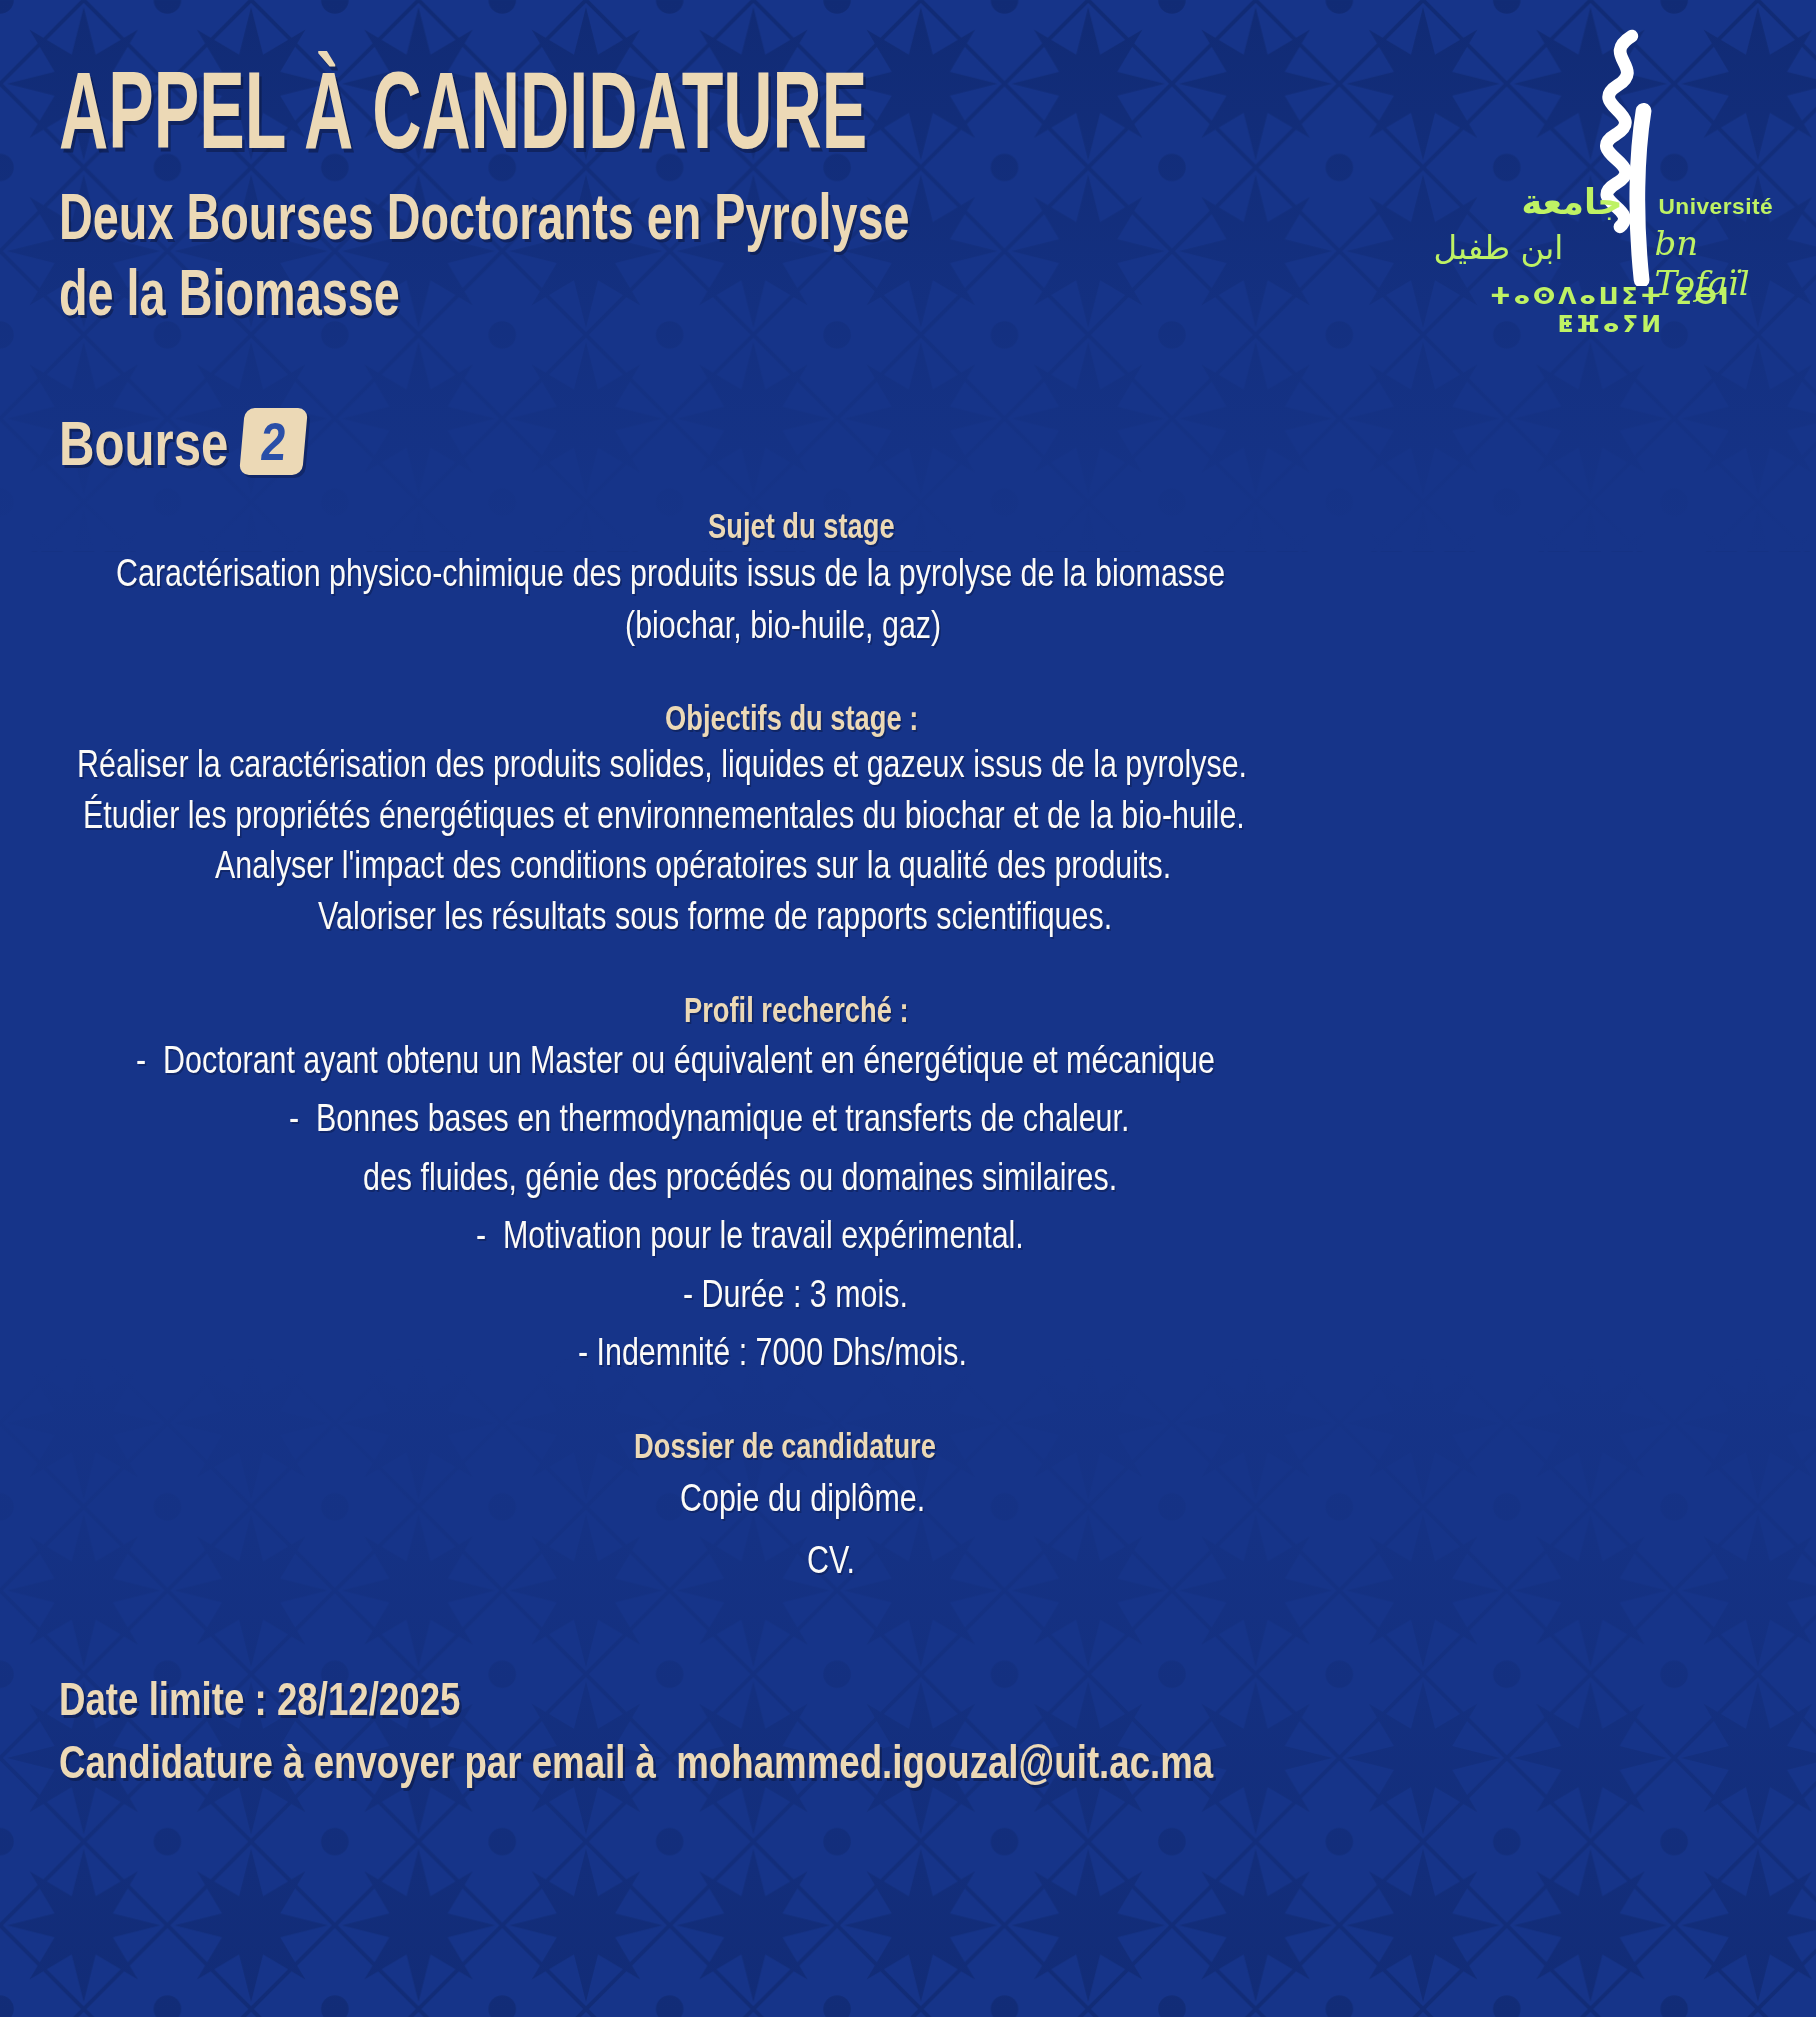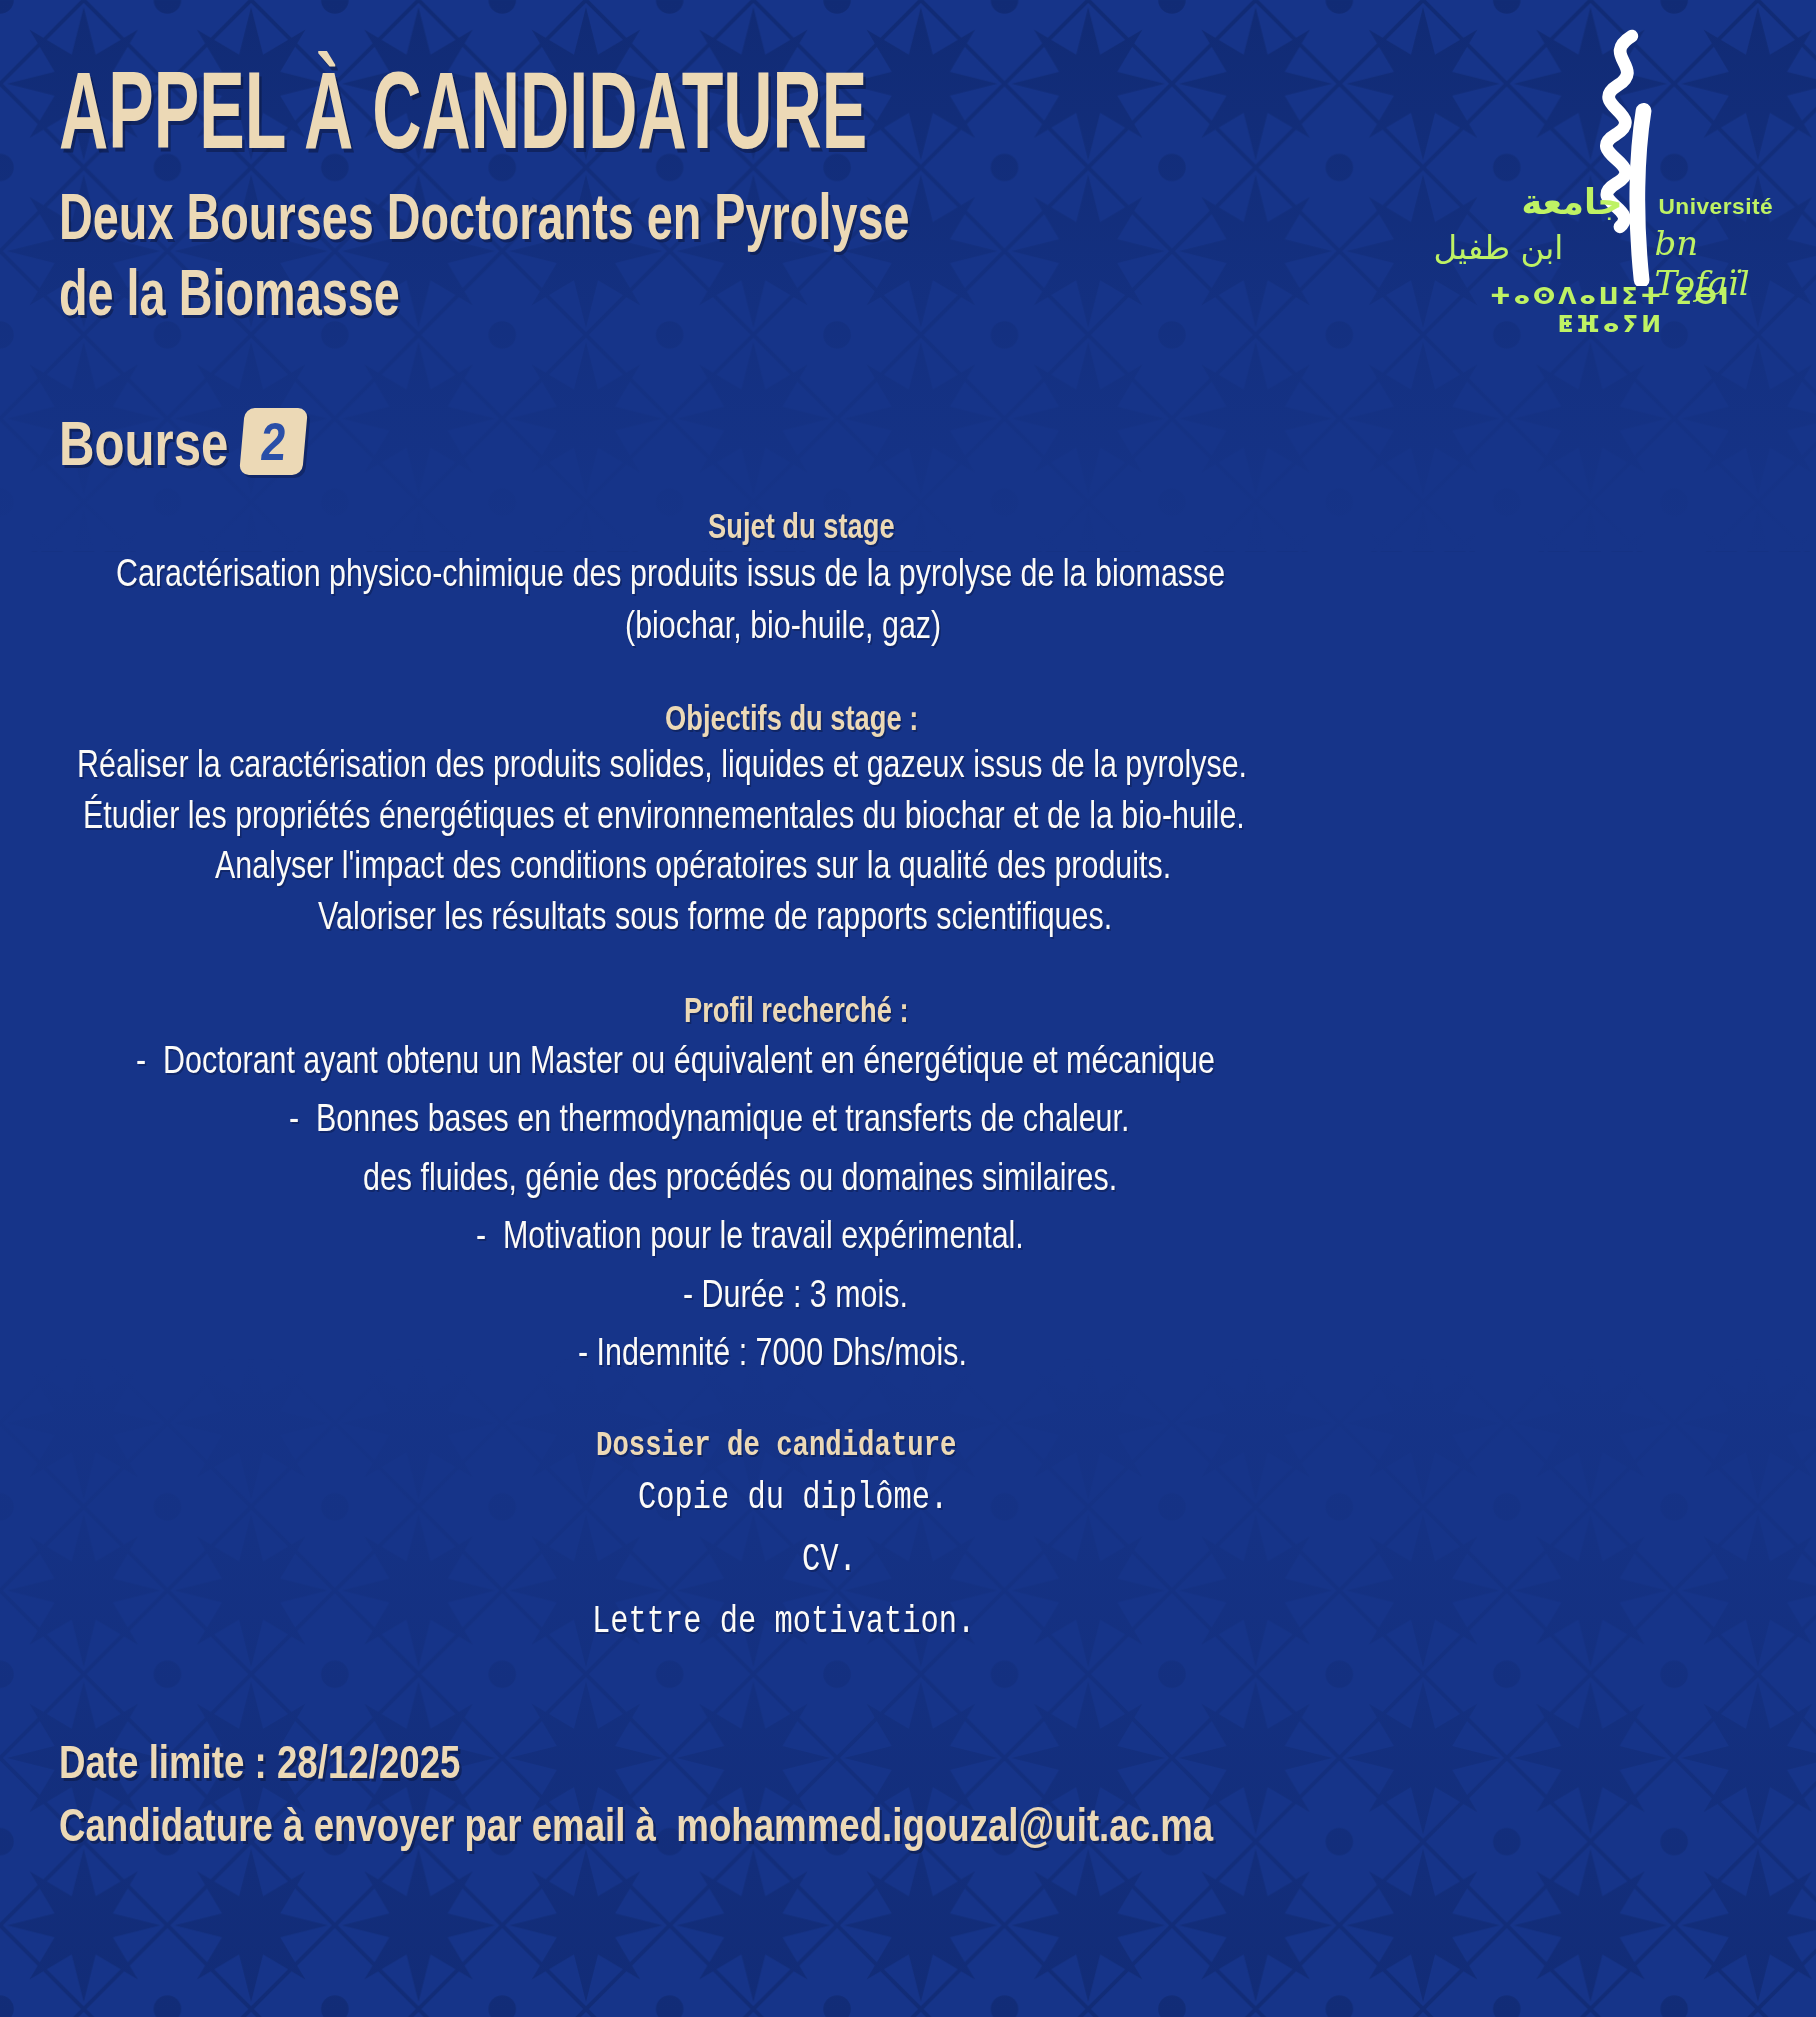--- a/index.html
+++ b/index.html
@@ -50,21 +50,21 @@
     font-size:35px; font-weight:700; line-height:1.2;
     text-shadow:2px 2px 0 rgba(8,18,48,.4);
   }
   .line {
     font-size:39px; line-height:1.35; font-weight:400;
     text-shadow:2px 2px 0 rgba(8,18,48,.35); white-space:pre-wrap;
   }
   .mt-sujet { margin-top:21.7px; }
   .mt-obj   { margin-top:45px; }
   .mt-prof  { margin-top:47px; }
-  .mt-doss  { margin-top:43px;font-family:Liberation Mono, monospace; }
+  .mt-doss  { margin-top:43px; }
 
   .obj .line  { line-height:1.3; }
   .prof .line { line-height:1.5; }
   .prof .wrap { padding-left:37px; }
   .doss .line { line-height:1.6; padding-left:19.7px; }
 
   .footer { margin-top:77px; }
   .footer .line {
     font-size:47px; font-weight:700; line-height:1.34;
     text-shadow:3px 3px 0 rgba(8,18,48,.45);
@@ -178,21 +178,20 @@
       <div class="line white wrap"><span class="sx sx78">des fluides, génie des procédés ou domaines similaires.</span></div>
       <div class="line white"><span class="sx sx78">-  Motivation pour le travail expérimental.</span></div>
       <div class="line white"><span class="sx sx78">- Durée : 3 mois.</span></div>
       <div class="line white"><span class="sx sx78">- Indemnité : 7000 Dhs/mois.</span></div>
     </div>
 
     <div class="section doss mt-doss">
       <div class="sec-heading cream"><span class="sx sx78">Dossier de candidature</span></div>
       <div class="line white"><span class="sx sx78">Copie du diplôme.</span></div>
       <div class="line white"><span class="sx sx78">CV.</span></div>
-      <div class="line white"><span class="sx sx78">Lettre de motivation.</span></div>
     </div>
 
     <div class="footer">
       <div class="line cream"><span class="sx sx78">Date limite : 28/12/2025</span></div>
       <div class="line cream"><span class="sx sx78">Candidature à envoyer par email à  mohammed.igouzal@uit.ac.ma</span></div>
     </div>
 
   </div>
 </div>
 

